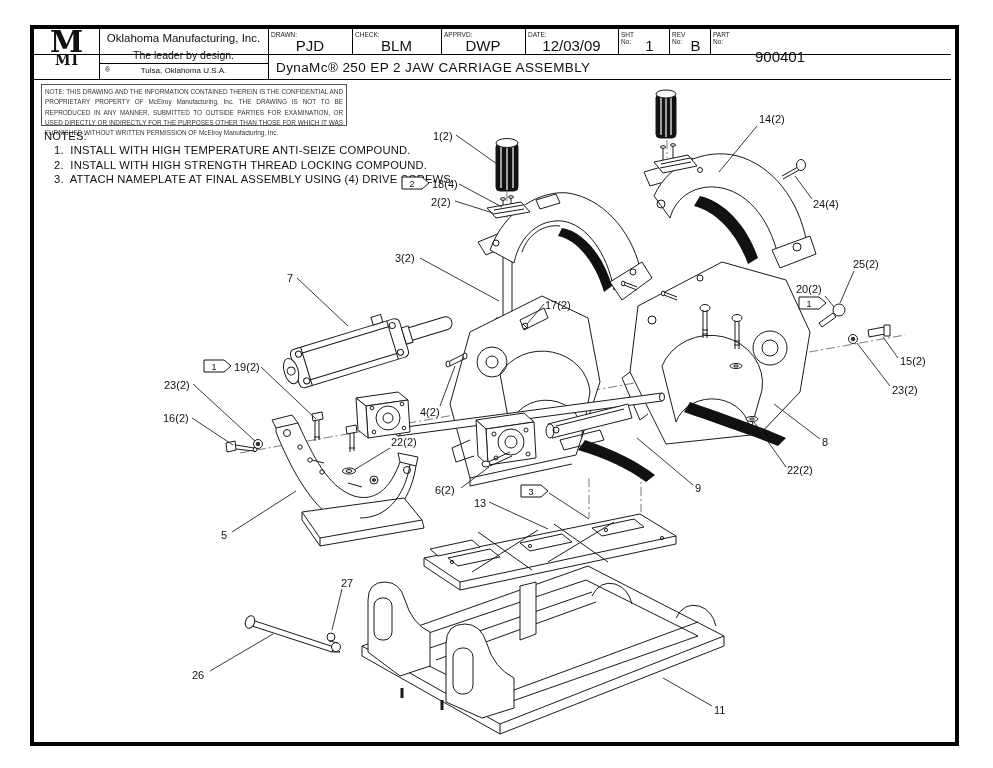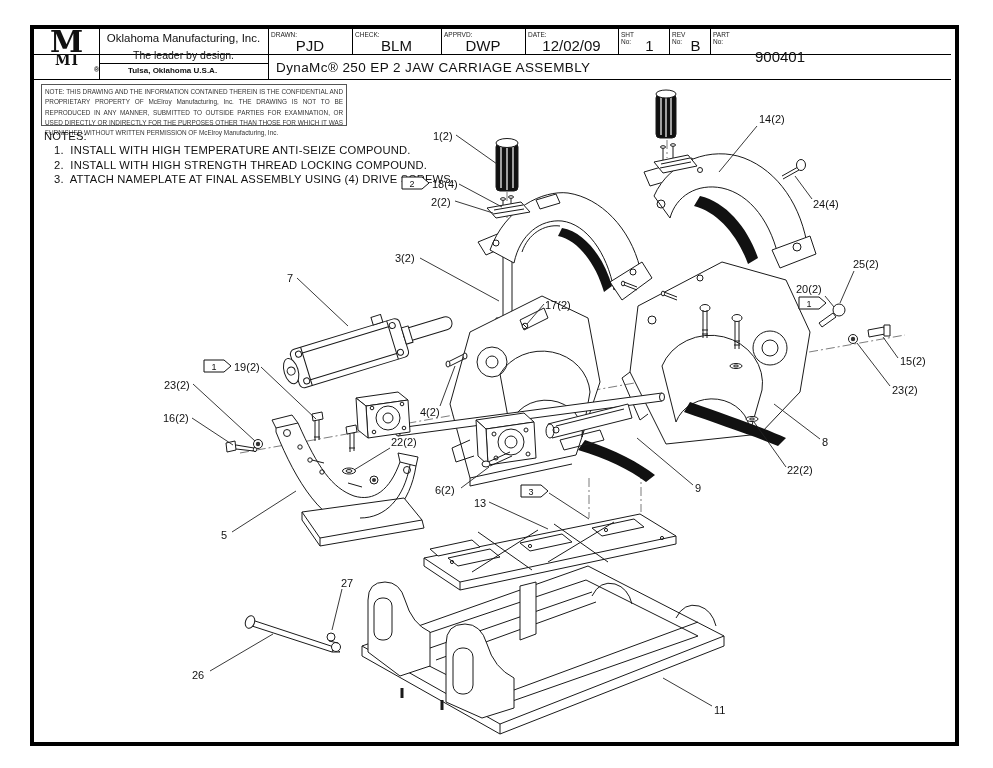--- a/index.html
+++ b/index.html
@@ -54,42 +54,42 @@
       <div class="l1">M</div>
       <div class="l2">MI</div>
     </div>
 
     <div class="cell" style="left:99px;top:29px;width:169px;height:25px;">
       <div class="company-name">Oklahoma Manufacturing, Inc.</div>
     </div>
     <div class="cell" style="left:99px;top:47px;width:169px;height:16px;">
       <div class="tagline">The leader by design.</div>
     </div>
-    <div class="cell" style="left:88px;top:63px;width:169px;height:16px;font-weight:bold;">
+    <div class="cell" style="left:99px;top:63px;width:169px;height:16px;">
       <div class="location">
         <span class="regmark">®</span>
         <span>Tulsa, Oklahoma U.S.A.</span>
       </div>
     </div>
 
     <div class="cell" style="left:268px;top:29px;width:84px;height:25px;">
       <span class="fld-label">DRAWN:</span>
       <span class="fld-value">PJD</span>
     </div>
     <div class="cell" style="left:352px;top:29px;width:89px;height:25px;">
       <span class="fld-label">CHECK:</span>
       <span class="fld-value">BLM</span>
     </div>
     <div class="cell" style="left:441px;top:29px;width:84px;height:25px;">
       <span class="fld-label">APPRVD:</span>
       <span class="fld-value">DWP</span>
     </div>
     <div class="cell" style="left:525px;top:29px;width:93px;height:25px;">
       <span class="fld-label">DATE:</span>
-      <span class="fld-value">12/02/09</span>
+      <span class="fld-value">12/03/09</span>
     </div>
     <div class="cell" style="left:618px;top:29px;width:51px;height:25px;">
       <span class="fld-label">SHT
 No:</span>
       <span class="fld-value" style="left:12px;">1</span>
     </div>
     <div class="cell" style="left:669px;top:29px;width:41px;height:25px;">
       <span class="fld-label">REV
 No:</span>
       <span class="fld-value" style="left:12px;">B</span>

